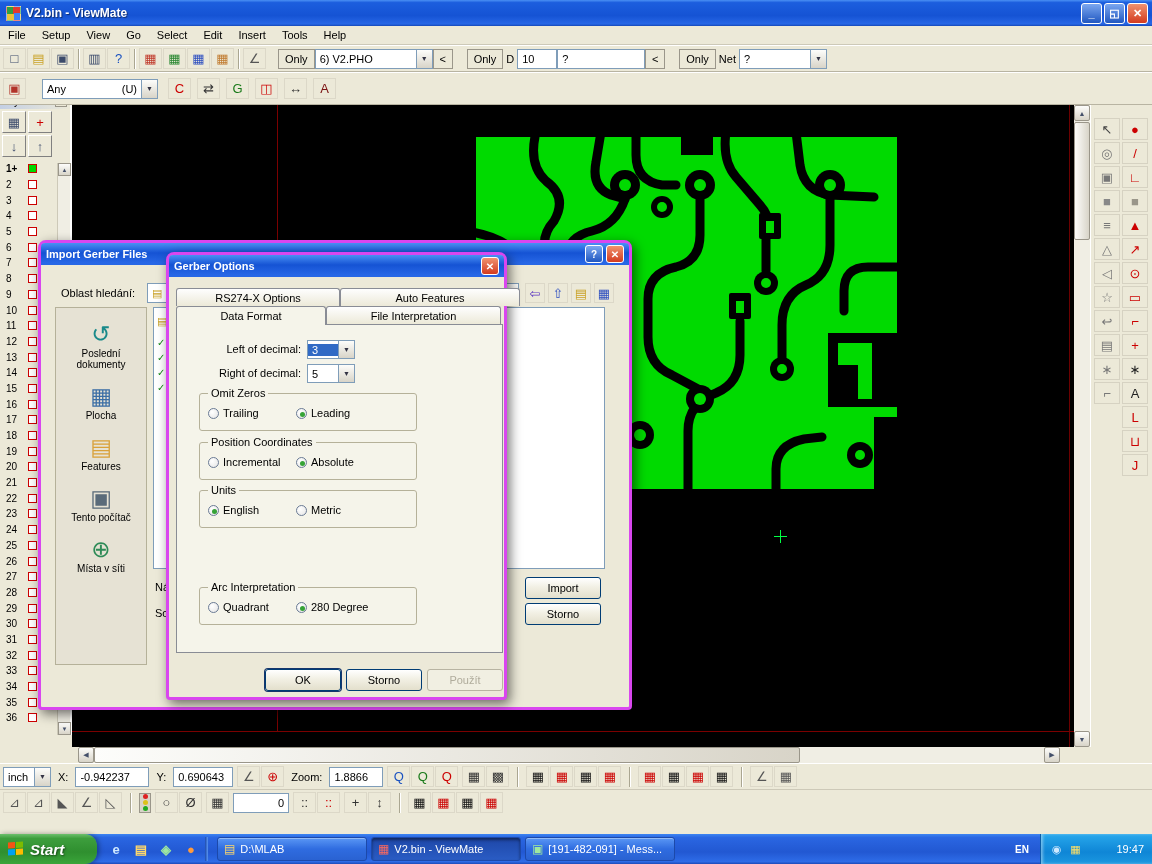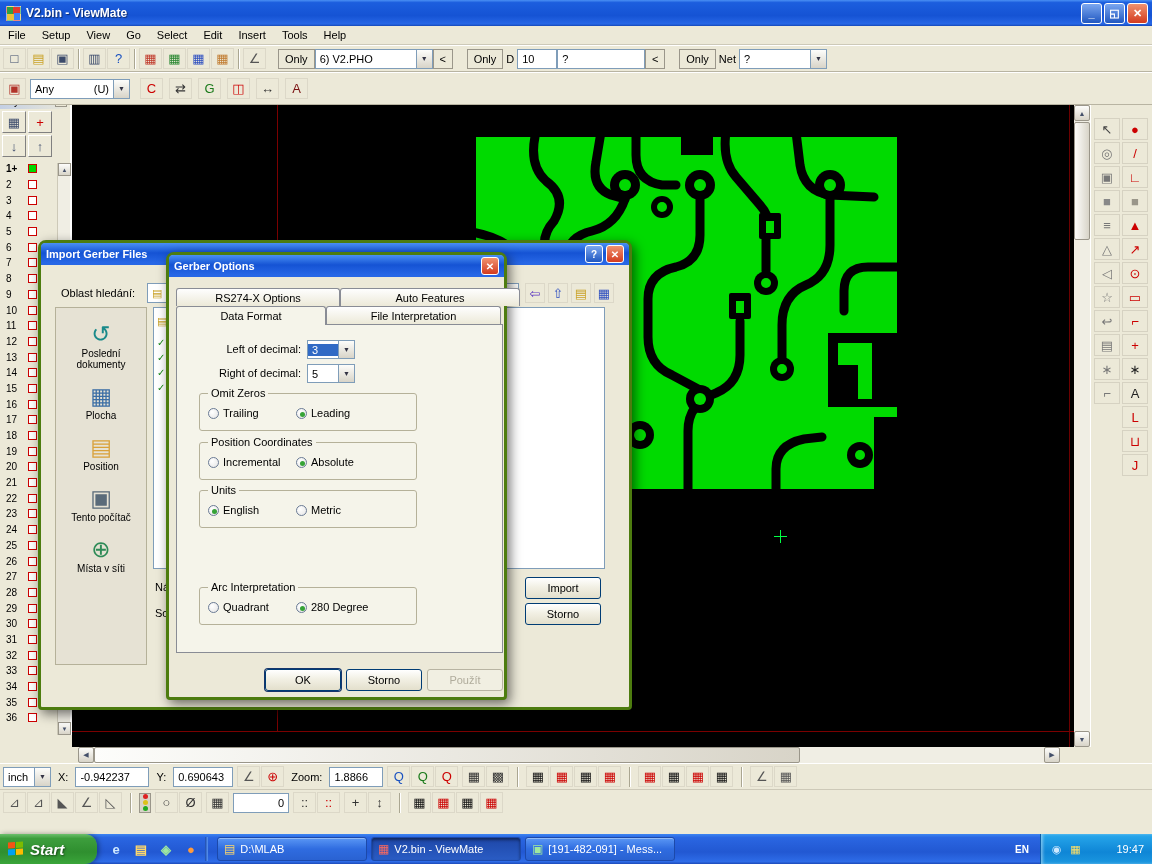--- a/index.html
+++ b/index.html
@@ -56,21 +56,21 @@
 .sb-thumb{position:absolute;background:linear-gradient(90deg,#fdfdfb,#d8d4c8);border:1px solid #9a968a;border-radius:2px}
 .hscroll{position:absolute;left:0;top:747px;width:1152px;height:16px;background:#ECE9D8;z-index:2}
 .hs-track{position:absolute;left:94px;top:0;width:950px;height:16px;background:#f0eee4}
 
 .palette{position:absolute;left:1090px;top:105px;width:62px;height:642px;background:#ECE9D8;border-left:1px solid #fff;z-index:2}
 .pal-col{position:absolute;top:13px;display:flex;flex-direction:column;gap:2px}
 .pal-left{left:3px}
 .pal-right{left:31px}
 .pal-btn{width:26px;height:22px;border:1px solid #d6d2c2;display:flex;align-items:center;justify-content:center;font-size:13px;background:#ECE9D8}
 
-.dialog{position:absolute;background:#ECE9D8;border:3px solid #4d7c0f;border-radius:8px 8px 4px 4px;box-shadow:3px 4px 12px rgba(0,0,0,.55)}
+.dialog{position:absolute;background:#ECE9D8;border:3px solid #d946ef;border-radius:8px 8px 4px 4px;box-shadow:3px 4px 12px rgba(0,0,0,.55)}
 .dlg-title{height:22px;border-radius:4px 4px 0 0;background:linear-gradient(180deg,#4a90f4,#1553d4 45%,#2767e6 90%);display:flex;align-items:center;color:#fff;font-weight:bold;font-size:11px;padding:0 5px}
 .dlg-btn{width:18px;height:18px;margin-left:3px;border-radius:3px;border:1px solid #fff;color:#fff;display:flex;align-items:center;justify-content:center;font-size:10px;font-weight:bold;background:linear-gradient(180deg,#7ba7f0,#2057c0)}
 .dlg-btn.close{background:linear-gradient(180deg,#f0926f,#d33b1f)}
 .dlg-title .spacer{margin-left:auto}
 .import-dlg{left:38px;top:240px;width:594px;height:470px;z-index:30}
 .gerber-dlg{left:166px;top:252px;width:341px;height:448px;z-index:40}
 
 .look-label{position:absolute;left:20px;top:44px}
 .folder-combo{position:absolute;left:106px;top:40px;width:372px}
 .nav-strip{position:absolute;left:484px;top:40px;display:flex;gap:3px}
@@ -203,21 +203,21 @@
     <div class="combo" style="width:88px">
       <span class="val">?</span>
       <span class="drop">▼</span>
     </div>
   </div>
 
   <div class="toolbar tb2">
     <div class="strip">
         <div class="tb-btn" style="color: rgb(178, 51, 42);">▣</div>
       </div>
-    <div class="combo" style="width:100px;margin-left:4px">
+    <div class="combo" style="width:116px;margin-left:16px">
       <span class="val">Any</span>
       <span class="val" style="flex:none">(U)</span>
       <span class="drop">▼</span>
     </div>
     <div class="strip" style="margin-left:10px;gap:6px">
         <div class="tb-btn" style="color: rgb(204, 0, 0);">C</div>
         <div class="tb-btn" style="color: rgb(51, 51, 51);">⇄</div>
         <div class="tb-btn" style="color: rgb(26, 122, 26);">G</div>
         <div class="tb-btn" style="color: rgb(204, 0, 0);">◫</div>
         <div class="tb-btn" style="color: rgb(51, 51, 51);">↔</div>
@@ -608,21 +608,21 @@
         <div class="place">
           <span class="ic" style="color: rgb(26, 138, 138);">↺</span>
           <span class="lb">Poslední dokumenty</span>
         </div>
         <div class="place">
           <span class="ic" style="color: rgb(59, 110, 165);">▦</span>
           <span class="lb">Plocha</span>
         </div>
         <div class="place">
           <span class="ic" style="color: rgb(217, 161, 58);">▤</span>
-          <span class="lb">Position</span>
+          <span class="lb">Features</span>
         </div>
         <div class="place">
           <span class="ic" style="color: rgb(90, 107, 122);">▣</span>
           <span class="lb">Tento počítač</span>
         </div>
         <div class="place">
           <span class="ic" style="color: rgb(46, 139, 87);">⊕</span>
           <span class="lb">Místa v síti</span>
         </div>
       </div>

